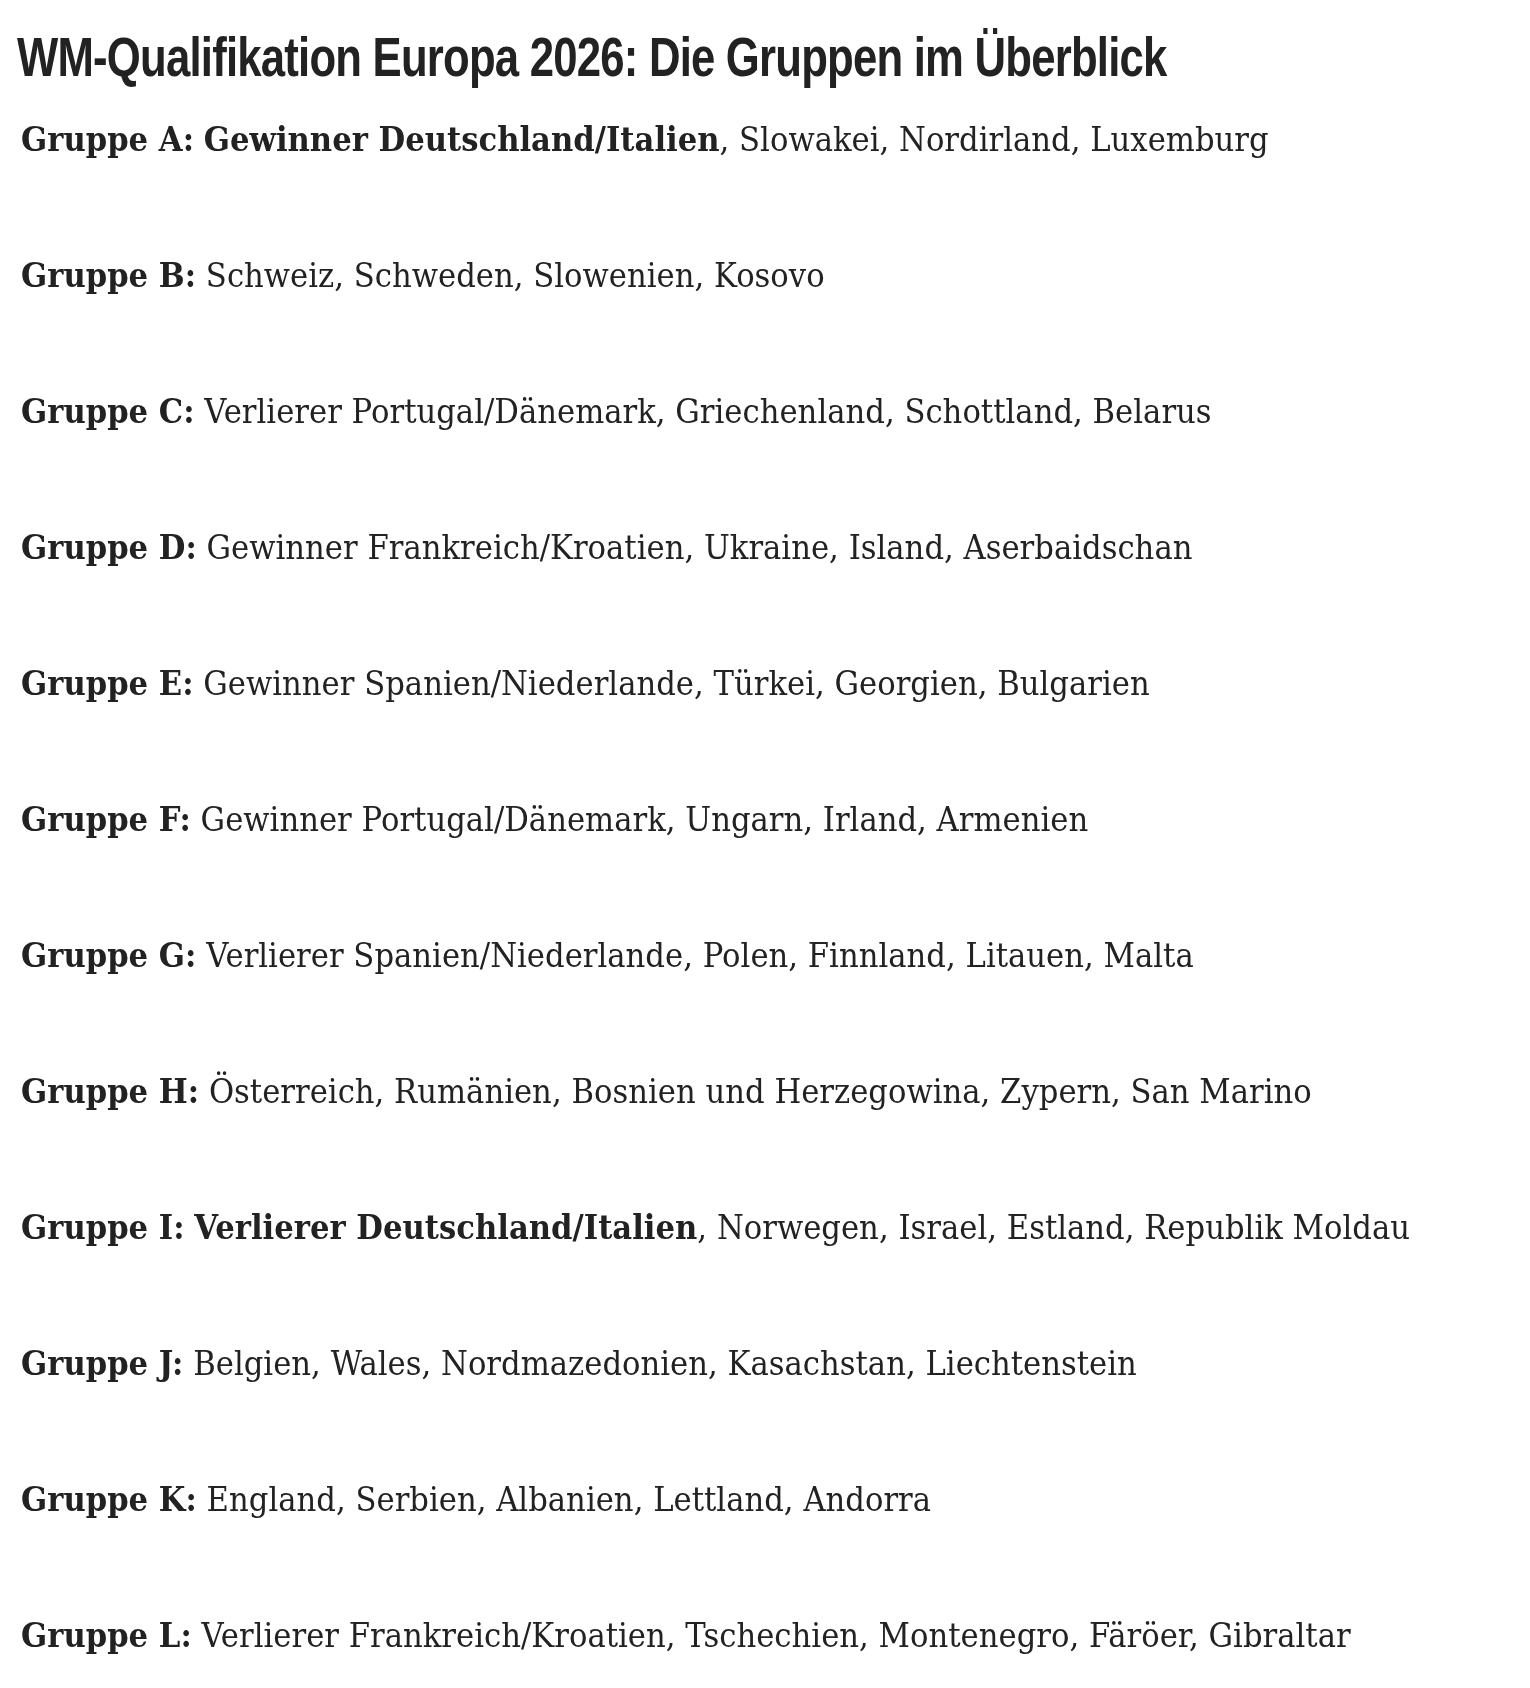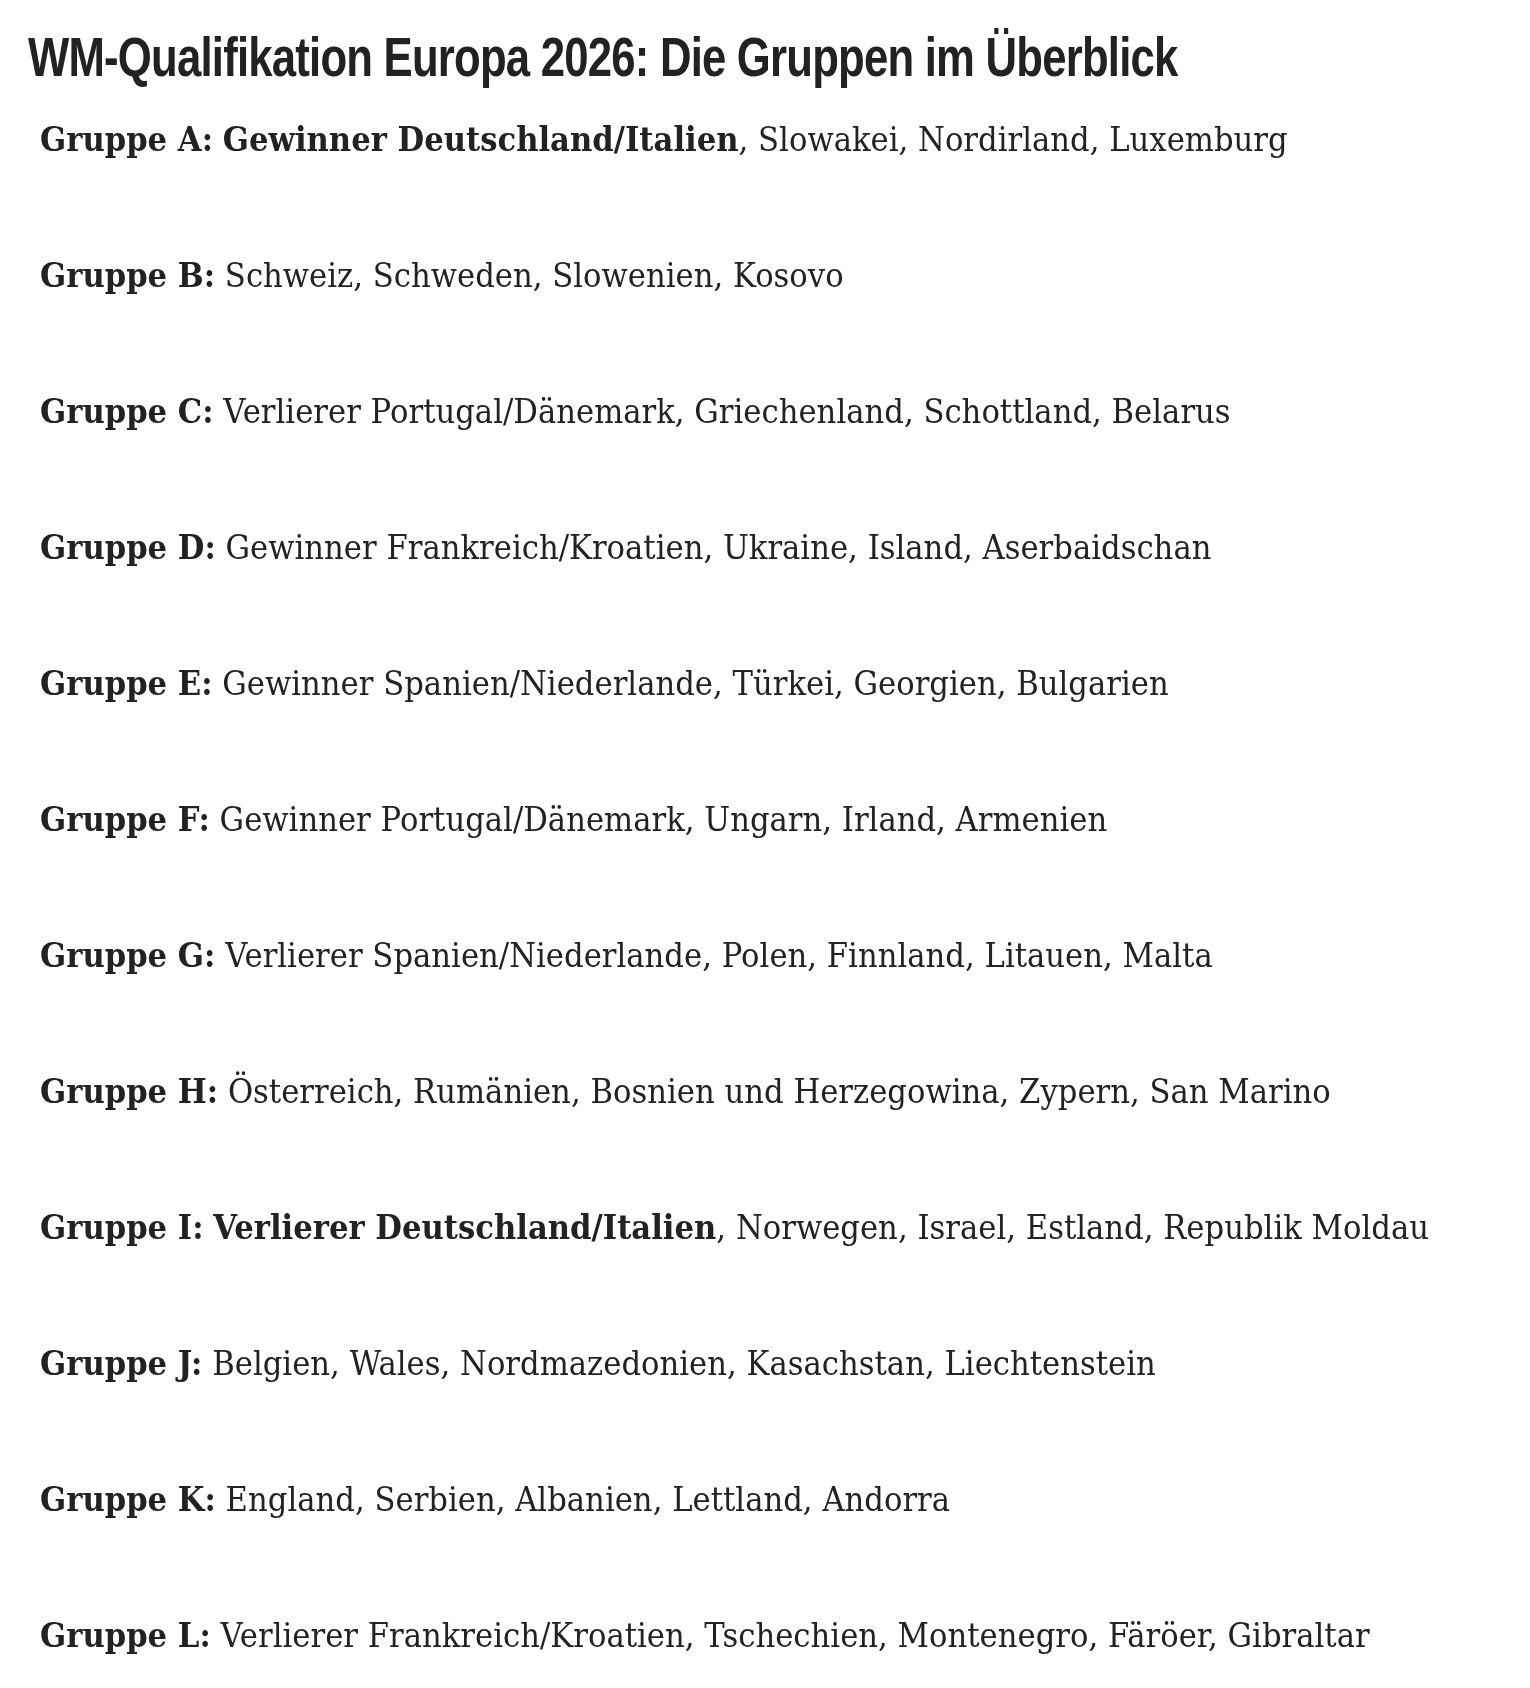--- a/index.html
+++ b/index.html
@@ -7,38 +7,38 @@
       padding: 0;
       background: #ffffff;
     }
     body {
       width: 1530px;
       height: 1688px;
       overflow: hidden;
       color: #222222;
     }
     .article {
-      padding: 0 28px;
+      padding: 0 17px;
     }
     .title {
       margin: 0;
       padding-top: 22px;
       height: 70px;
       font-family: "Liberation Sans", sans-serif;
       font-weight: 700;
       font-size: 56px;
       line-height: 70px;
       letter-spacing: -1px;
       transform: scaleX(0.78);
       transform-origin: left center;
       white-space: nowrap;
       color: #222222;
     }
     .groups {
-      margin: 12px;
+      margin: 4px;
       padding: 0;
       list-style: none;
     }
     .group {
       font-family: "DejaVu Serif", serif;
       font-size: 33px;
       line-height: 44px;
       height: 44px;
       white-space: nowrap;
       color: #222222;

